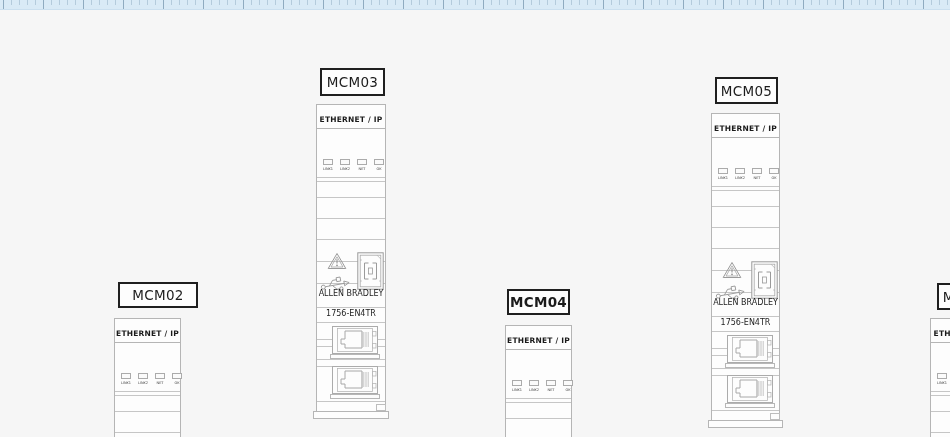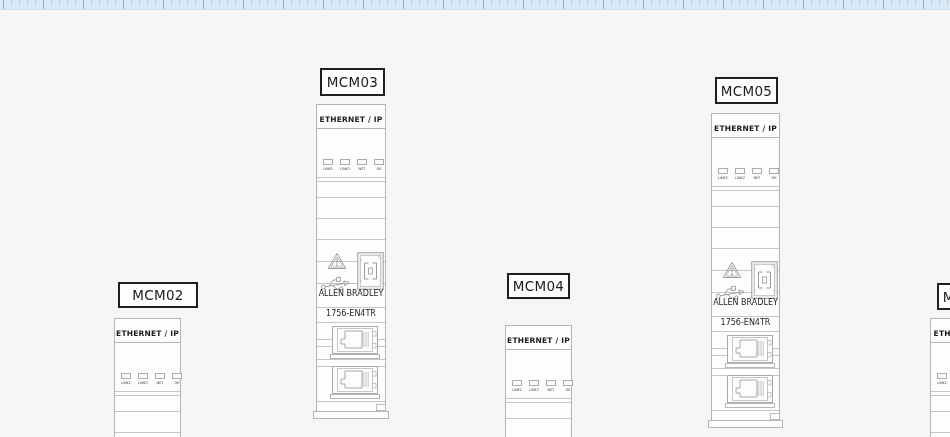--- a/index.html
+++ b/index.html
@@ -171,21 +171,21 @@
             <rect x="5.5" y="2.5" width="35" height="23" fill="#fdfdfd" stroke="#b8b8b8" stroke-width="0.8"></rect>
             <path d="M13 5 h17 v17 h-17 v-4 h-4 v-5 h4 z" fill="none" stroke="#a8a8a8" stroke-width="1"></path>
             <path d="M30 6 V21 M31.6 6 V21 M33.2 6 V21 M34.8 6 V21 M36.4 6 V21" stroke="#c0c0c0" stroke-width="0.7"></path>
             <rect x="40.5" y="5.5" width="3.5" height="4.5" fill="none" stroke="#b8b8b8" stroke-width="0.8"></rect>
             <rect x="40.5" y="17.5" width="3.5" height="4.5" fill="none" stroke="#b8b8b8" stroke-width="0.8"></rect>
           </svg></div>
         <div class="port-base" style="left: 13px; top: 289px; width: 50px;"></div>
         <div class="notch" style="left: 59px; top: 299px;"></div>
         <div class="bottom-strip" style="left: -4px; top: 306px; width: 76px;"></div>
       </div>
-      <div class="label-box" style="left: 507px; top: 273px; width: 63px; height: 26px;">
+      <div class="label-box" style="left: 507px; top: 289px; width: 63px; height: 26px; font-weight: bold;">
         <span>MCM04</span>
       </div>
       <div class="module-body" style="left: 505px; top: 325px; width: 67px;">
         <div class="hline" style="top: 72px;"></div>
         <div class="hline" style="top: 76px;"></div>
         <div class="hline" style="top: 92px;"></div>
         <div class="mod-strip"></div>
         <div class="mod-header">
           <span>ETHERNET / IP</span>
         </div>

